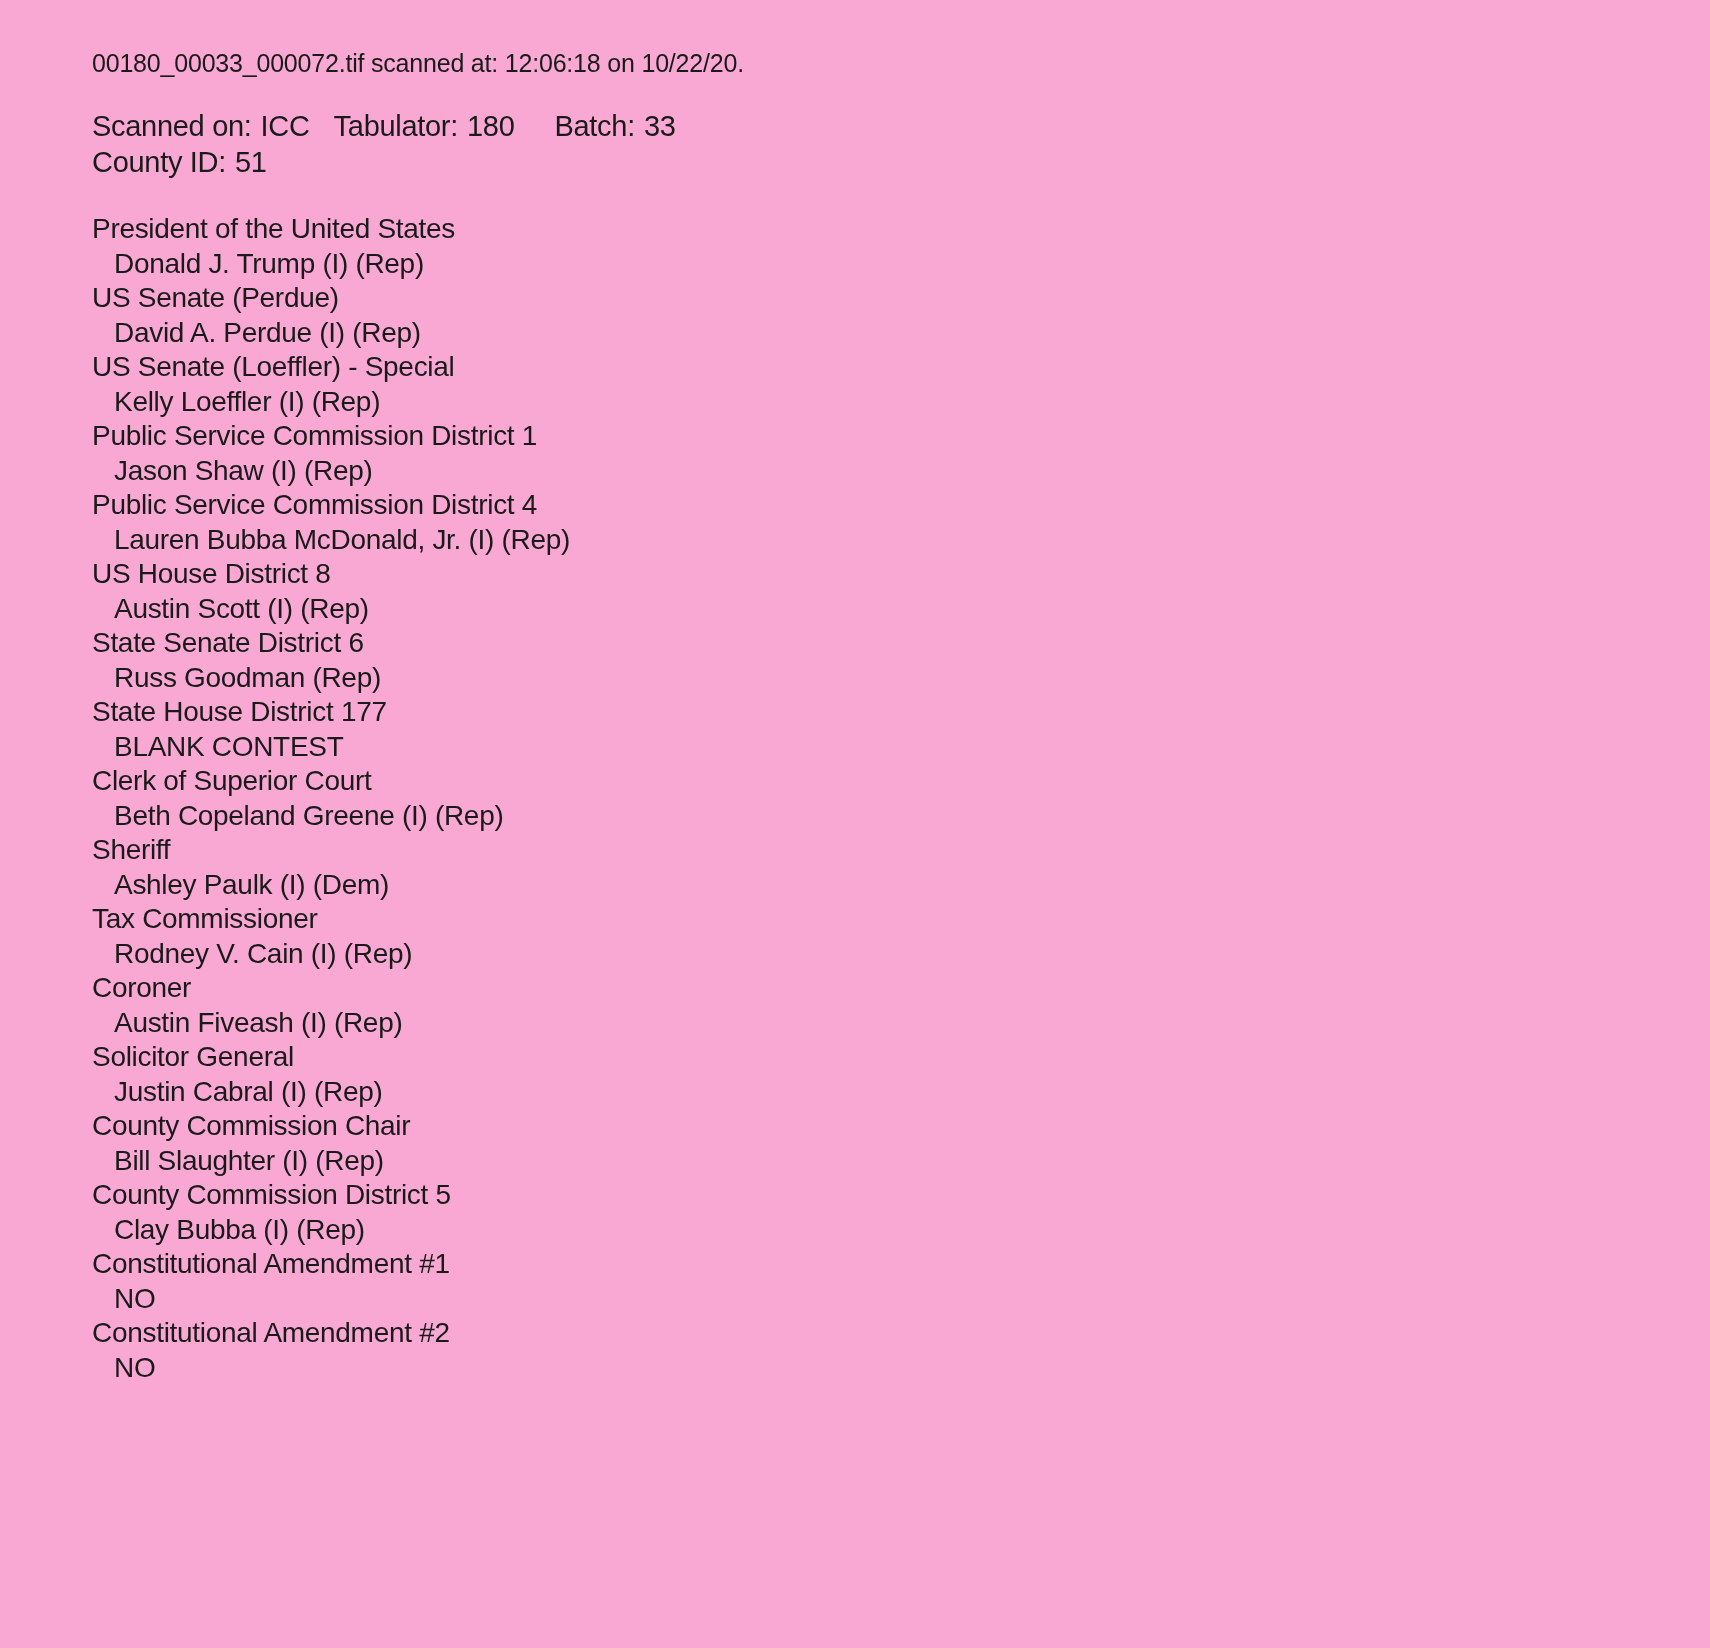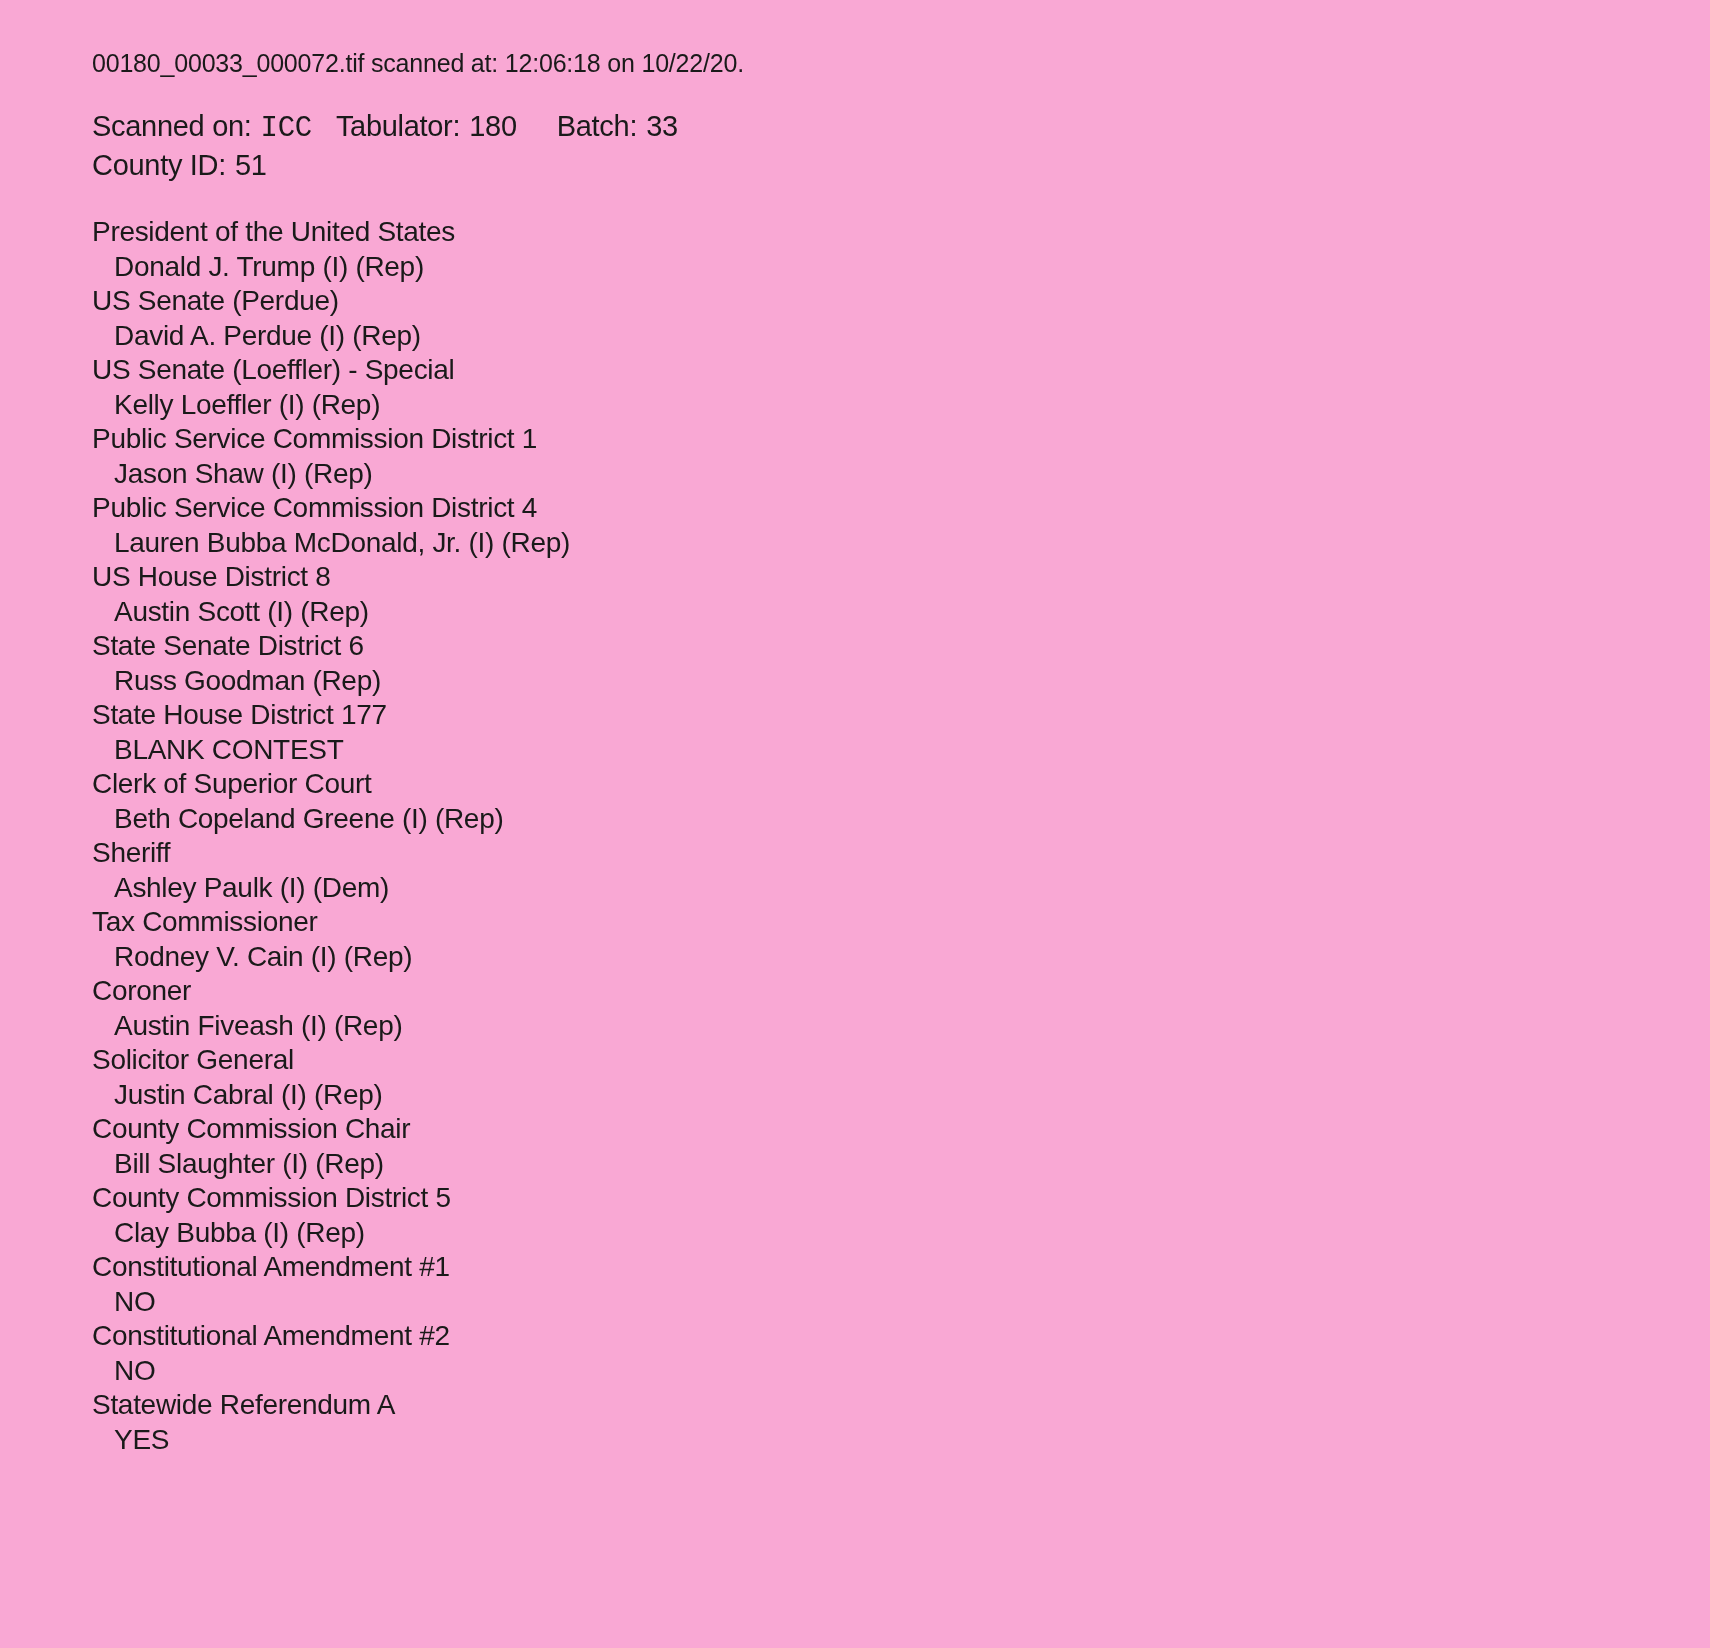--- a/index.html
+++ b/index.html
@@ -32,21 +32,21 @@
   .meta-line {
     display: flex;
     align-items: baseline;
     font-size: 29px;
     line-height: 36px;
     letter-spacing: -0.3px;
     white-space: pre;
   }
   .meta-line .lbl { margin-right: 9px; }
   .gap-sm { margin-right: 16px; }
-  .gap-md { margin-right: 24px; font-family: Liberation Mono, monospace; }
+  .gap-md { margin-right: 24px; }
   .gap-lg { margin-right: 40px; }
   .contest-list {
     font-size: 28px;
     letter-spacing: -0.3px;
   }
   .contest-title {
     line-height: 34.5px;
     white-space: pre;
   }
   .contest-selection {
@@ -157,19 +157,15 @@
   <div class="contest">
     <div class="contest-title">Constitutional Amendment #1</div>
     <div class="contest-selection">NO</div>
   </div>
 
   <div class="contest">
     <div class="contest-title">Constitutional Amendment #2</div>
     <div class="contest-selection">NO</div>
   </div>
 
-  <div class="contest">
-    <div class="contest-title">Statewide Referendum A</div>
-    <div class="contest-selection">YES</div>
-  </div>
 </div>
 
 </div>
 
 </body></html>

